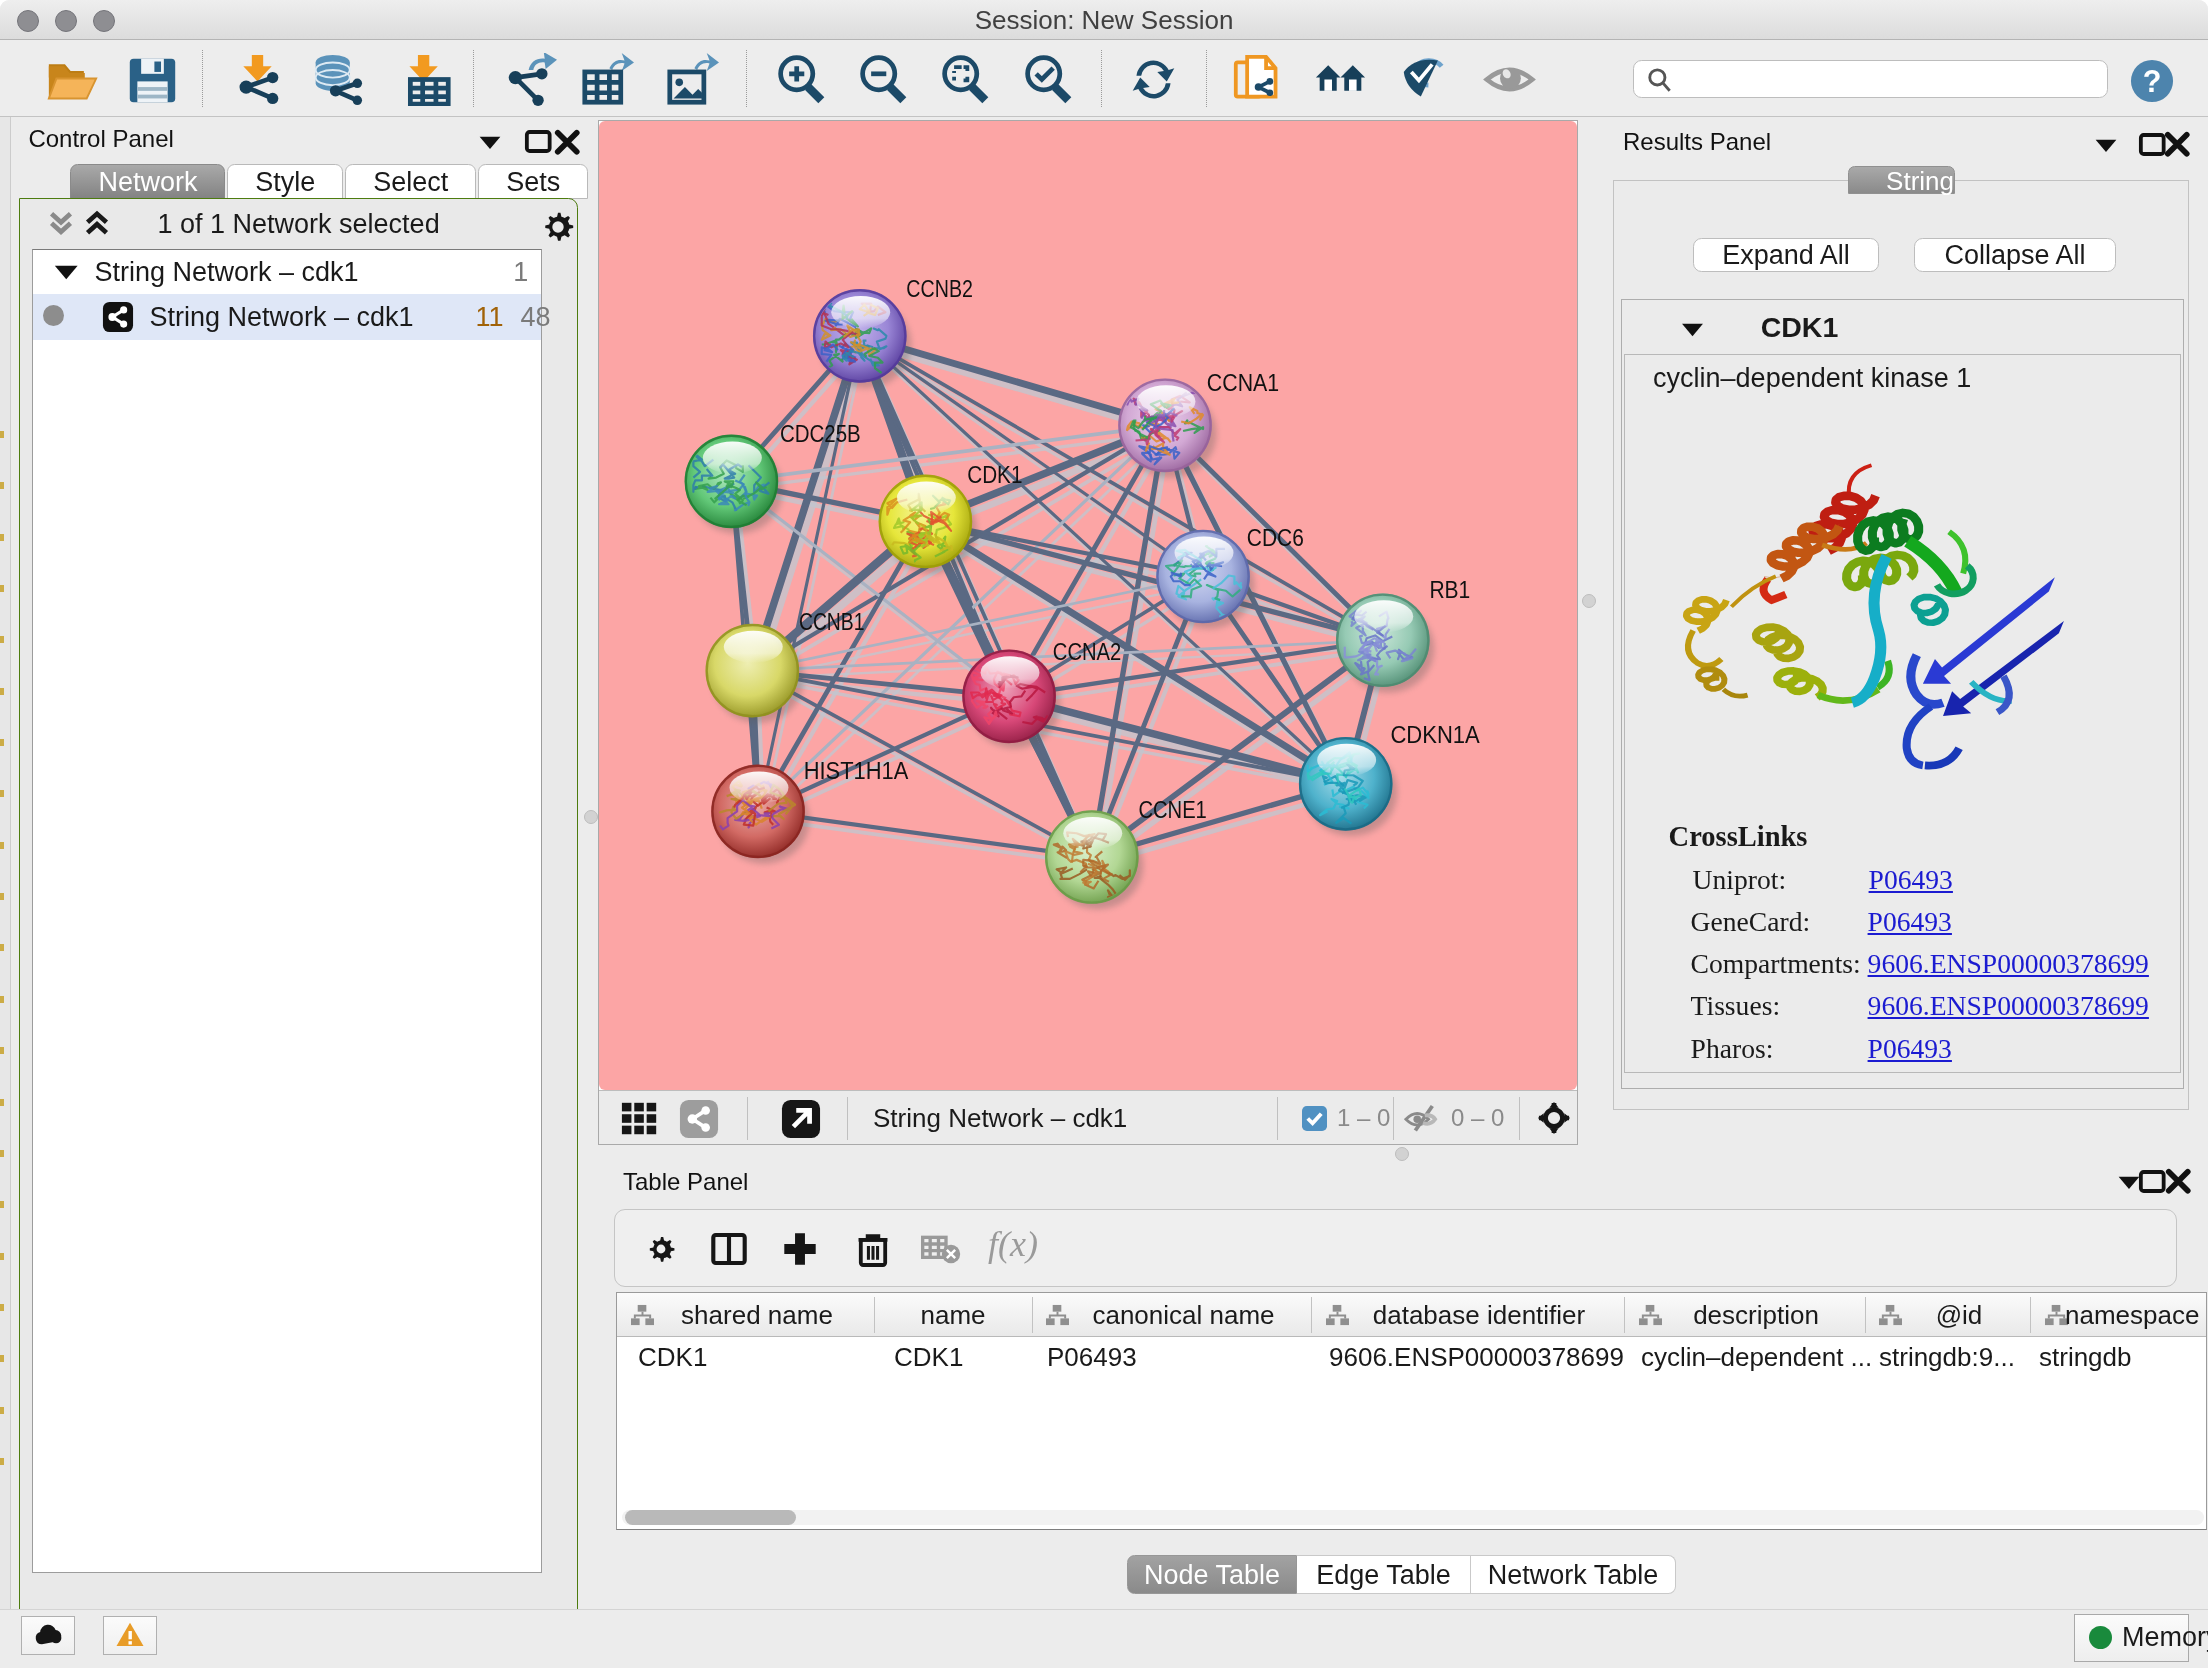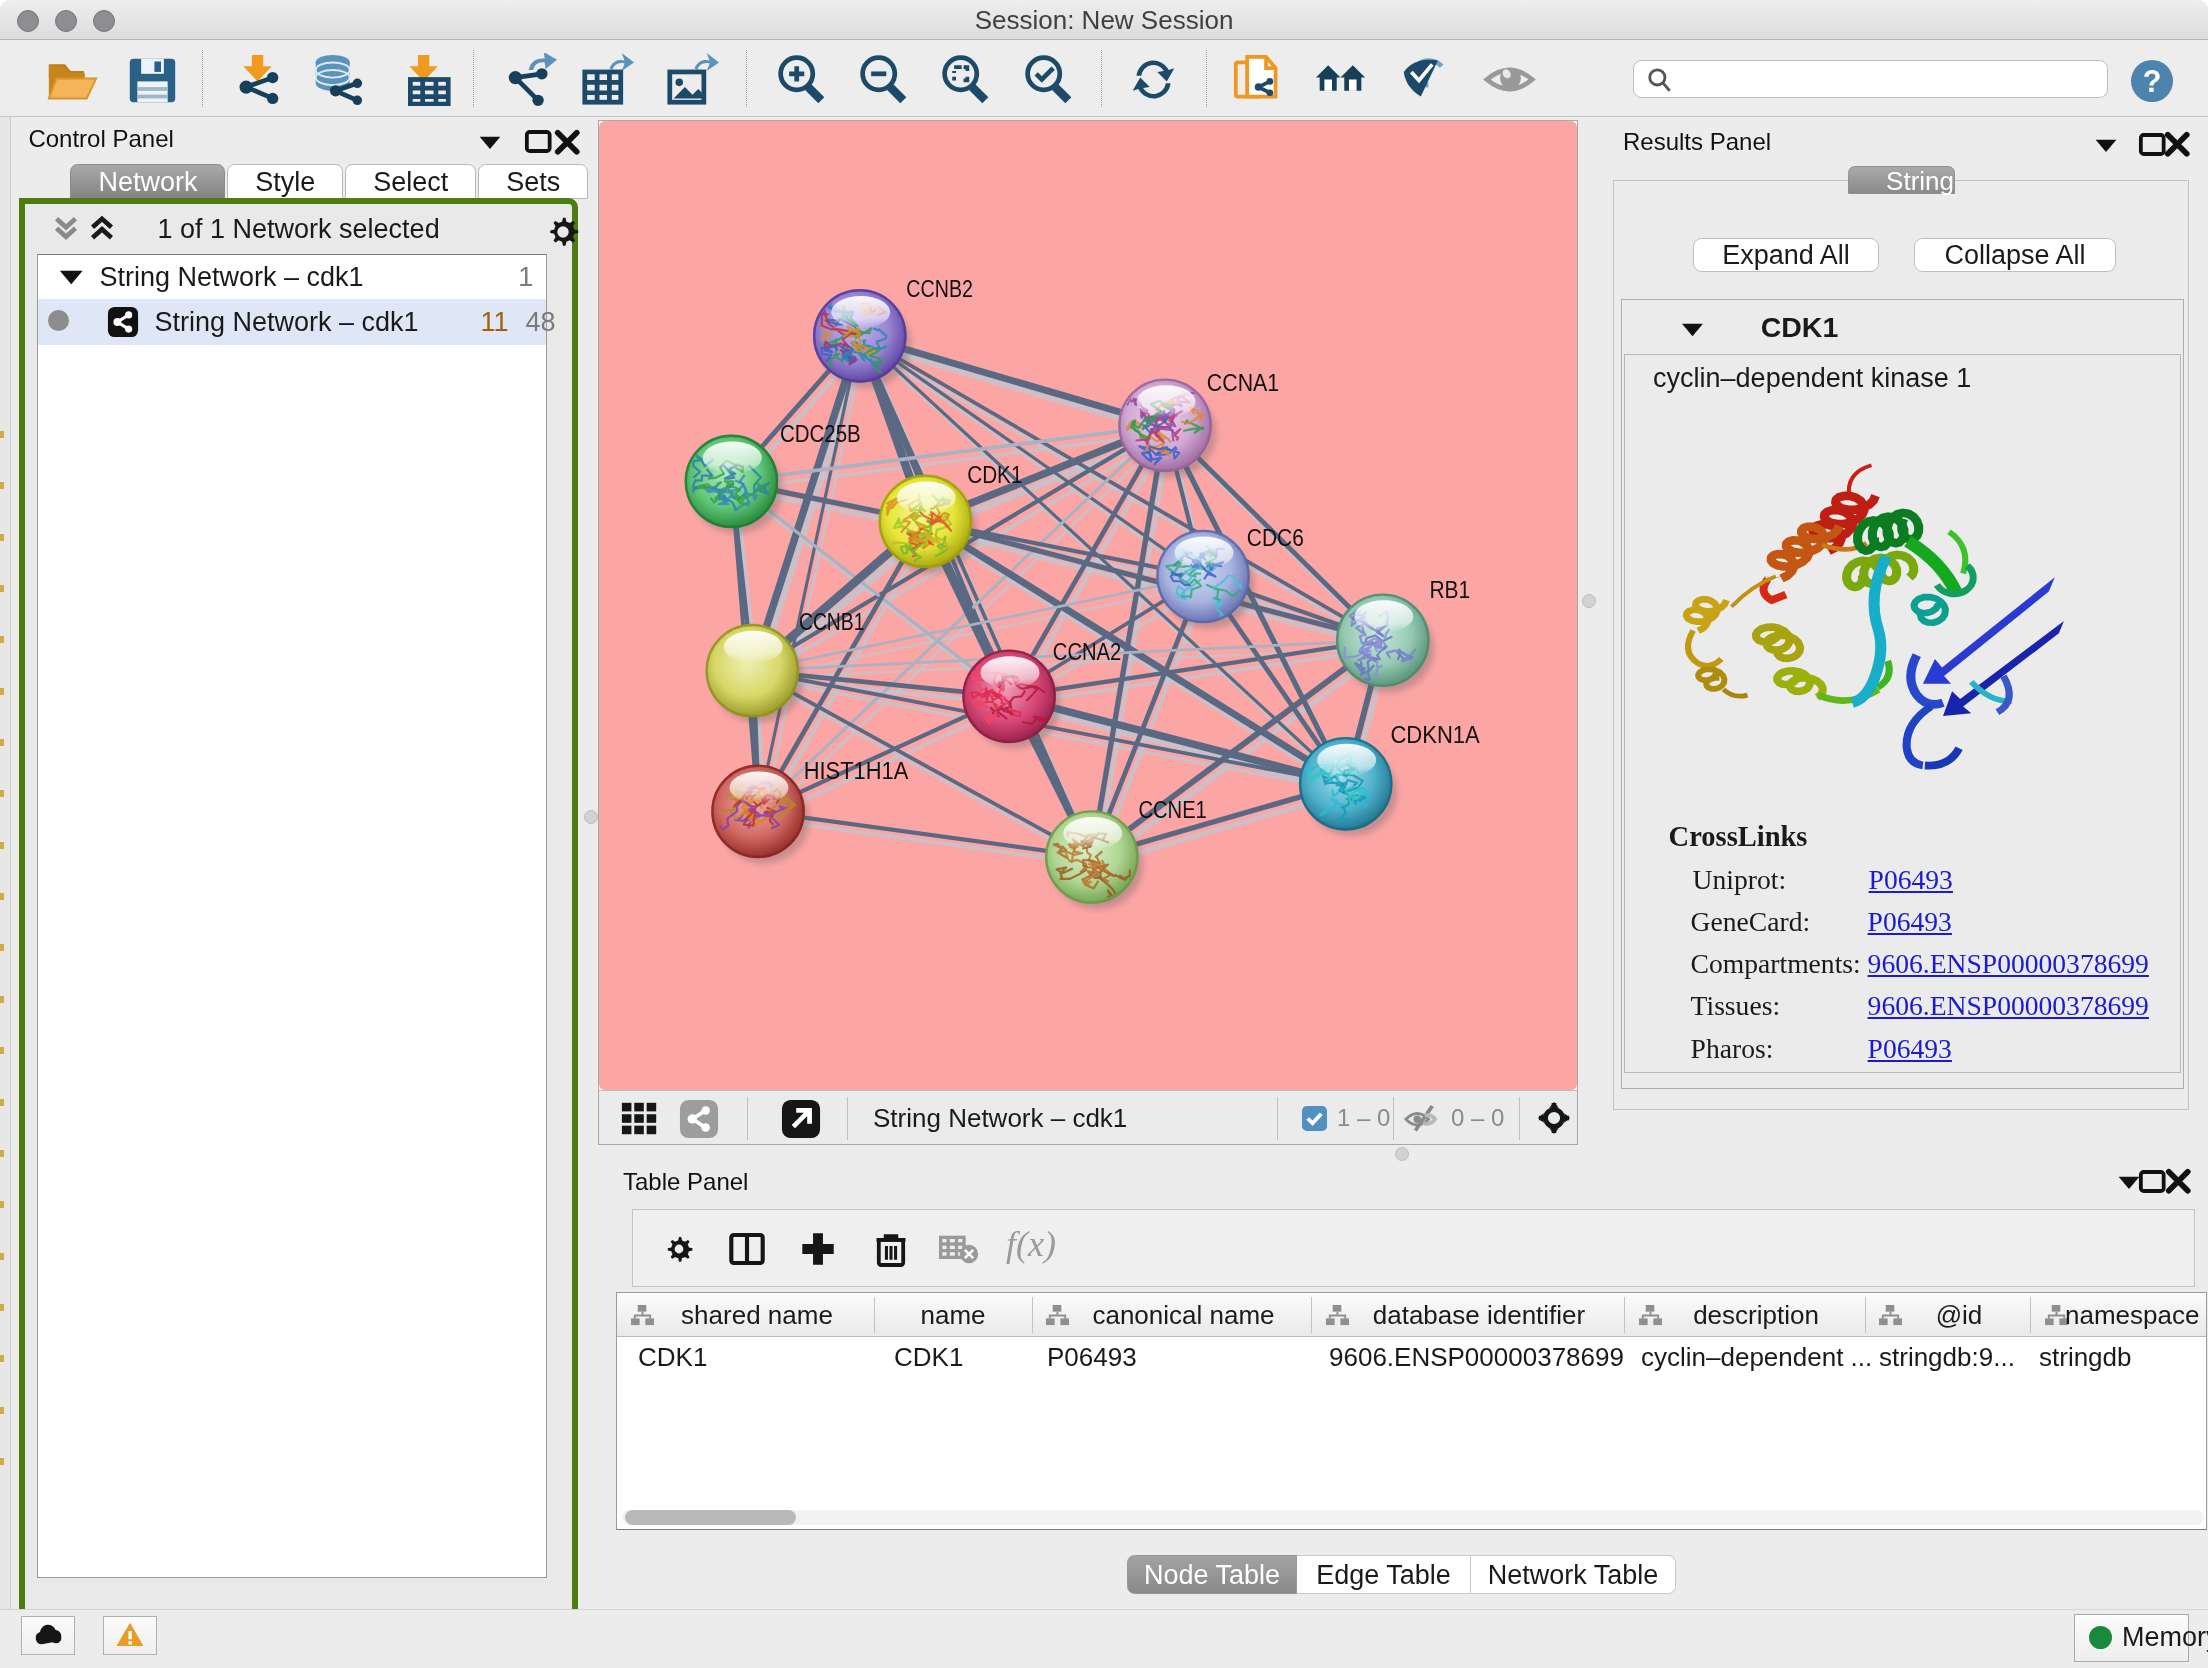--- a/index.html
+++ b/index.html
@@ -25,21 +25,21 @@
 .ldot { position:absolute; left:0; width:3.8px; height:6.7px; background:#ccac46; }
 
 #cpanel { position:absolute; left:12.4px; top:117px; width:584px; height:1492px; background:#ececec; }
 #cpanel .phead { position:absolute; left:16px; top:7.6px; font-size:24px; color:#111; }
 .pbtns { position:absolute; }
 #cptabs { position:absolute; left:58px; top:47px; height:35px; }
 .tab { display:inline-block; height:35px; line-height:34px; padding:0 27px; font-size:27px;
   background:#ffffff; border:1px solid #b9b9b9; border-radius:7.6px 7.6px 0 0; margin-right:1.9px; position:relative; }
 .tab.sel { background:linear-gradient(#a9a9a9,#838383); color:#ffffff; border-color:#8a8a8a; }
 #cpsub { position:absolute; left:6.7px; top:81px; width:559px; height:1417px; background:#e9e9e9;
-  border:6px solid #4d7c0f; border-radius:0 9.5px 0 0; }
+  border:1px solid #4d7c0f; border-radius:0 9.5px 0 0; }
 #cpsubhead { position:absolute; left:0; top:0; width:100%; height:50px; }
 #cplist { position:absolute; left:12.4px; top:50px; width:510px; height:1324px; background:#ffffff;
   border:1px solid #9c9c9c; border-top:1.9px solid #7a7a7a; }
 .netrow1 { position:absolute; left:0; top:0; width:100%; height:44px; font-size:27px; }
 .netrow2 { position:absolute; left:0; top:44px; width:100%; height:46px; background:#dfe7f7; font-size:27px; }
 
 #netpanel { position:absolute; left:598px; top:120px; width:980px; height:1025px;
   background:#ffffff; border:1px solid #a9a9a9; }
 #netcanvas { position:absolute; left:0; top:0; width:978px; height:969px; background:#fca5a5;border-radius:6px; }
 #nettb { position:absolute; left:0; top:969px; width:978px; height:54px; background:#ebebeb; border-top:1px solid #bdbdbd; }
@@ -48,21 +48,21 @@
 #rphead { position:absolute; left:44px; top:10.5px; font-size:24px; color:#111; }
 #stringtab { position:absolute; left:269px; top:49px; width:107px; height:28px; z-index:3;
   background:linear-gradient(#a9a9a9,#8a8a8a); color:#fff; font-size:26px; text-align:right; line-height:29.5px;
   border:1px solid #909090; border-radius:6.7px 6.7px 0 0; }
 #rpbox { position:absolute; left:34px; top:63px; width:576px; height:930px; background:#ebebeb;
   border:1px solid #c2c2c2; }
 
 #tpanel { position:absolute; left:598px; top:1156px; width:1610px; height:454px; background:#ececec; }
 #tphead { position:absolute; left:25px; top:12.4px; font-size:24px; color:#111; }
 #tptb { position:absolute; left:16px; top:53px; width:1563px; height:78px; background:#efefef;
-  border:1px solid #c5c5c5; border-radius:0;margin-left:18px; }
+  border:1px solid #c5c5c5; border-radius:11px; }
 #tbox { position:absolute; left:18px; top:136px; width:1591px; height:238px; background:#ffffff;
   border:1px solid #9a9a9a; border-bottom:1.9px solid #7e7e7e; }
 
 #statusbar { position:absolute; left:0; top:1609px; width:2208px; height:59px; background:#ececec; border-top:1px solid #d4d4d4; }
 .sbtn { position:absolute; top:5.7px; height:39px; background:linear-gradient(#fbfbfb,#efefef); border:1.9px solid #b0b0b0; }
 #memb { position:absolute; right:19px; top:3.8px; width:115px; height:48px; background:linear-gradient(#fbfbfb,#eeeeee);
   border:1.9px solid #a9a9a9; font-size:27px; line-height:44px; text-align:left; padding-left:47px;}
 .link { color:#1b1bd1; text-decoration:underline; }
 </style></head>
 <body>

